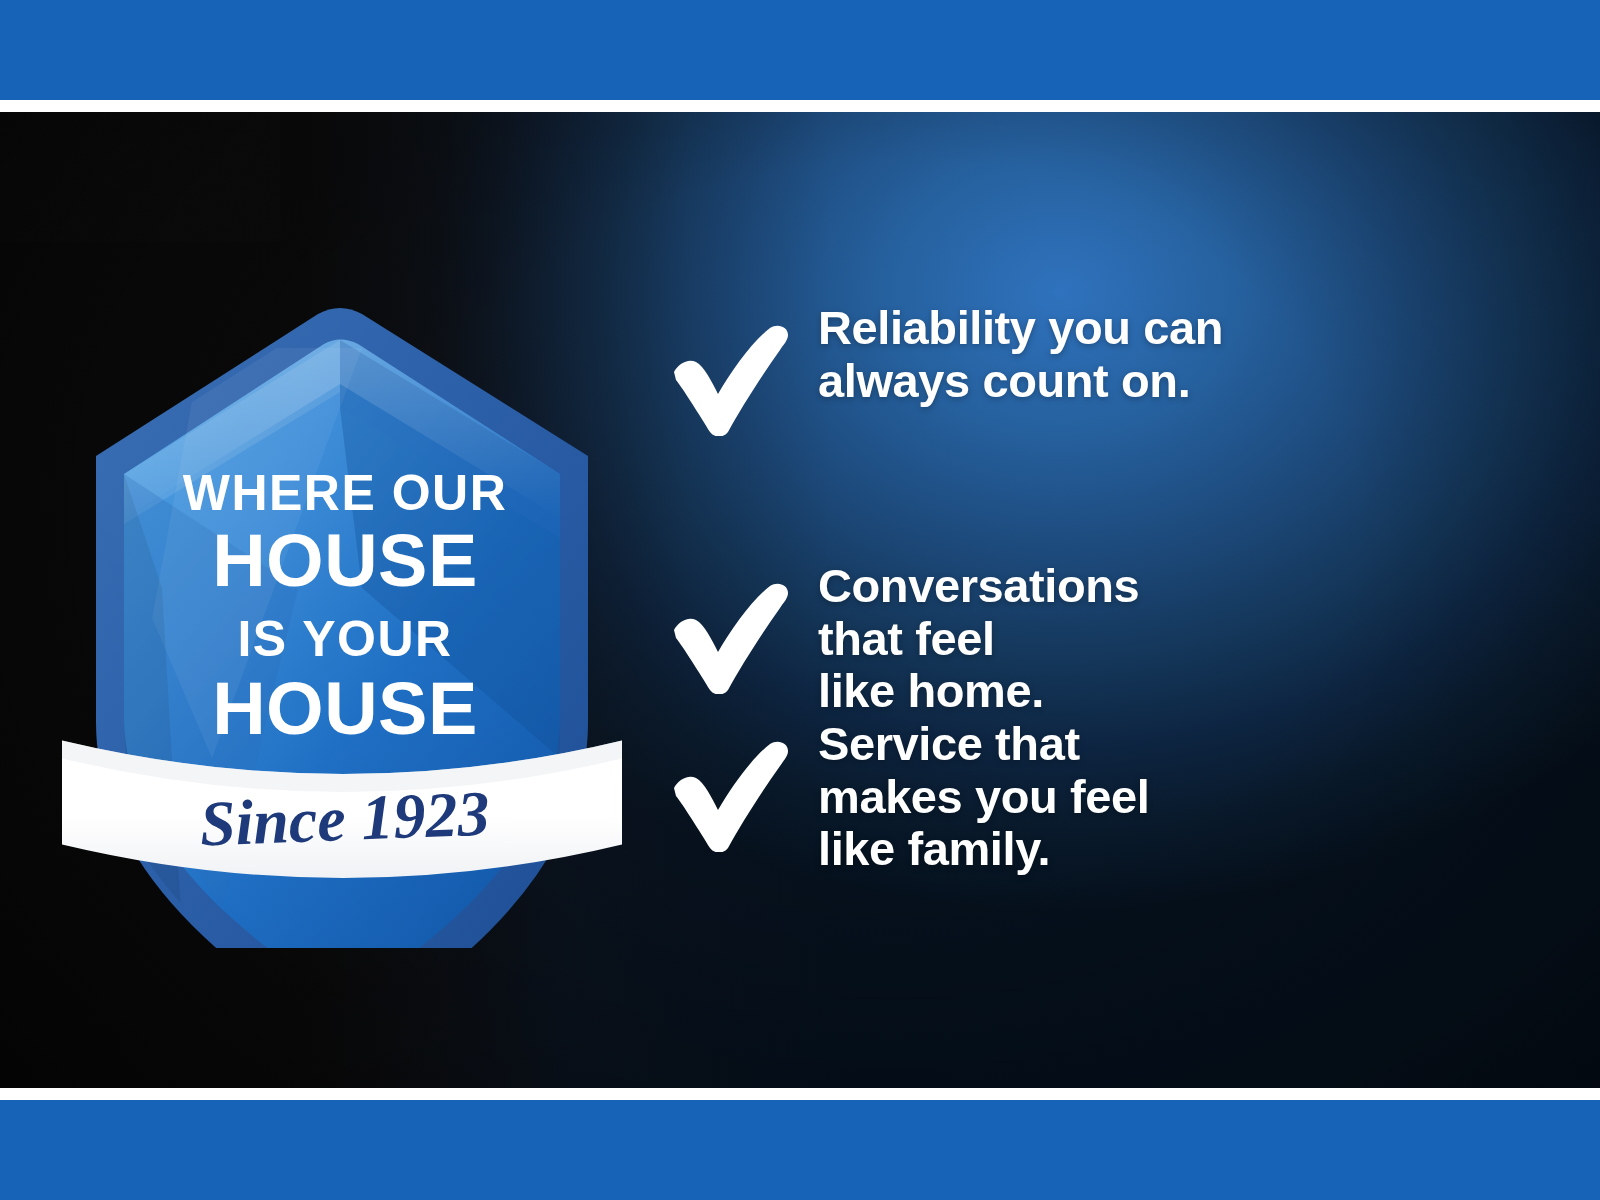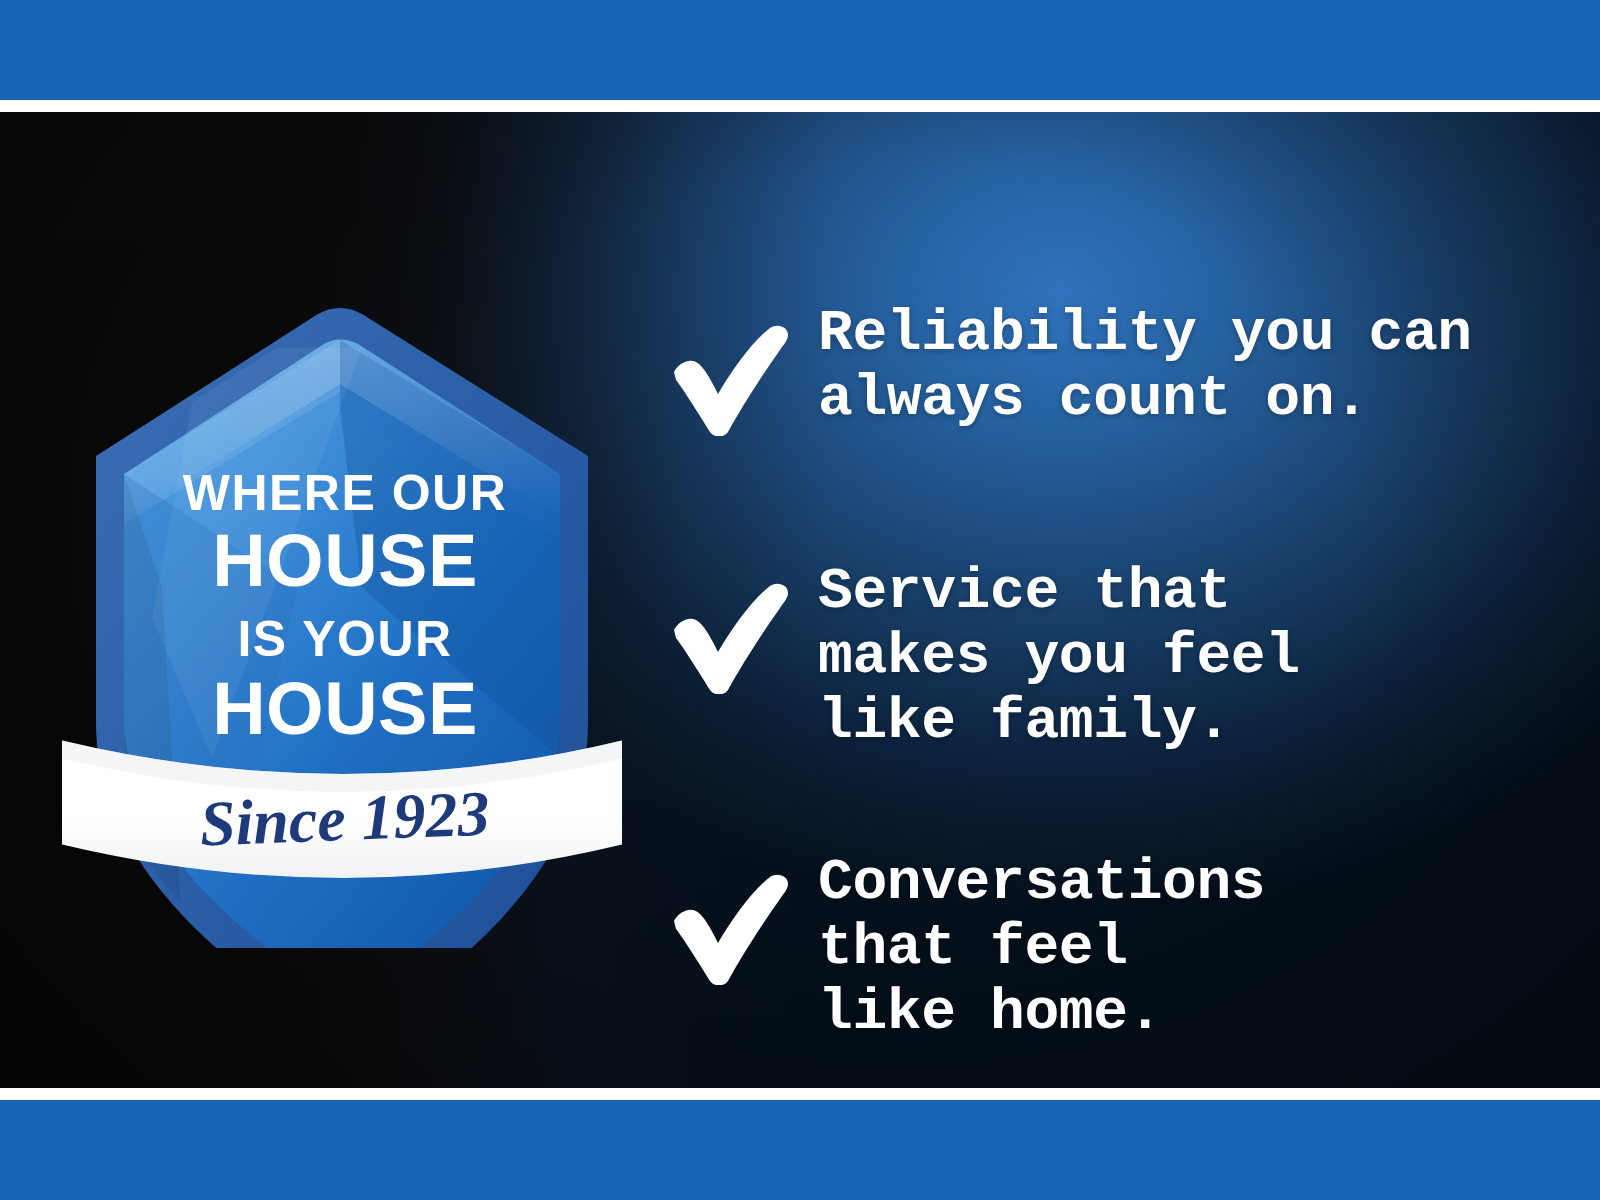--- a/index.html
+++ b/index.html
@@ -133,23 +133,23 @@
   .check-wrap {
     flex: 0 0 auto;
     width: 150px;
     padding-top: 22px;
   }
   .check-wrap svg { display: block; width: 124px; height: 112px; }
 
   .bullet-text {
     flex: 1 1 auto;
     color: #ffffff;
-    font-family: Liberation Mono, monospace;
+    font-family: Liberation Sans, sans-serif;
     font-weight: bold;
-    font-size: 58px;
+    font-size: 47px;
     line-height: 1.12;
     letter-spacing: -0.4px;
     white-space: pre-line;
     text-shadow: 0 2px 6px rgba(0,0,0,0.28);
   }
 </style>
 </head>
 <body>
 
 <div id="canvas">
@@ -280,20 +280,39 @@
                      C 64 46 84 18 102 4
                      C 110 -1 120 3 120 11
                      C 120 16 116 20 112 26
                      C 92 54 72 86 60 108
                      C 56 114 46 114 42 108
                      C 32 92 16 66 8 56 Z" fill="#ffffff"></path>
           </svg>
         </div>
         <div class="bullet-text">Reliability you can
 always count on.</div>
+      </div>
+
+      <div class="bullet" id="bullet-2">
+        <div class="check-wrap">
+          <svg viewBox="0 0 124 112" xmlns="http://www.w3.org/2000/svg">
+            <path d="M 6 48
+                     C 10 40 20 34 28 38
+                     C 36 42 44 58 50 70
+                     C 64 46 84 18 102 4
+                     C 110 -1 120 3 120 11
+                     C 120 16 116 20 112 26
+                     C 92 54 72 86 60 108
+                     C 56 114 46 114 42 108
+                     C 32 92 16 66 8 56 Z" fill="#ffffff"></path>
+          </svg>
+        </div>
+        <div class="bullet-text">Conversations
+that feel
+like home.</div>
       </div>
 
       <div class="bullet" id="bullet-1">
         <div class="check-wrap">
           <svg viewBox="0 0 124 112" xmlns="http://www.w3.org/2000/svg">
             <path d="M 6 48
                      C 10 40 20 34 28 38
                      C 36 42 44 58 50 70
                      C 64 46 84 18 102 4
                      C 110 -1 120 3 120 11
@@ -301,38 +320,19 @@
                      C 92 54 72 86 60 108
                      C 56 114 46 114 42 108
                      C 32 92 16 66 8 56 Z" fill="#ffffff"></path>
           </svg>
         </div>
         <div class="bullet-text">Service that
 makes you feel
 like family.</div>
       </div>
 
-      <div class="bullet" id="bullet-2">
-        <div class="check-wrap">
-          <svg viewBox="0 0 124 112" xmlns="http://www.w3.org/2000/svg">
-            <path d="M 6 48
-                     C 10 40 20 34 28 38
-                     C 36 42 44 58 50 70
-                     C 64 46 84 18 102 4
-                     C 110 -1 120 3 120 11
-                     C 120 16 116 20 112 26
-                     C 92 54 72 86 60 108
-                     C 56 114 46 114 42 108
-                     C 32 92 16 66 8 56 Z" fill="#ffffff"></path>
-          </svg>
-        </div>
-        <div class="bullet-text">Conversations
-that feel
-like home.</div>
-      </div>
-
     </div>
   </div>
 
   <div id="gap-bottom" class="bar-gap"></div>
   <div id="bar-bottom" class="brand-bar"></div>
 
 </div>
 
 </body></html>

